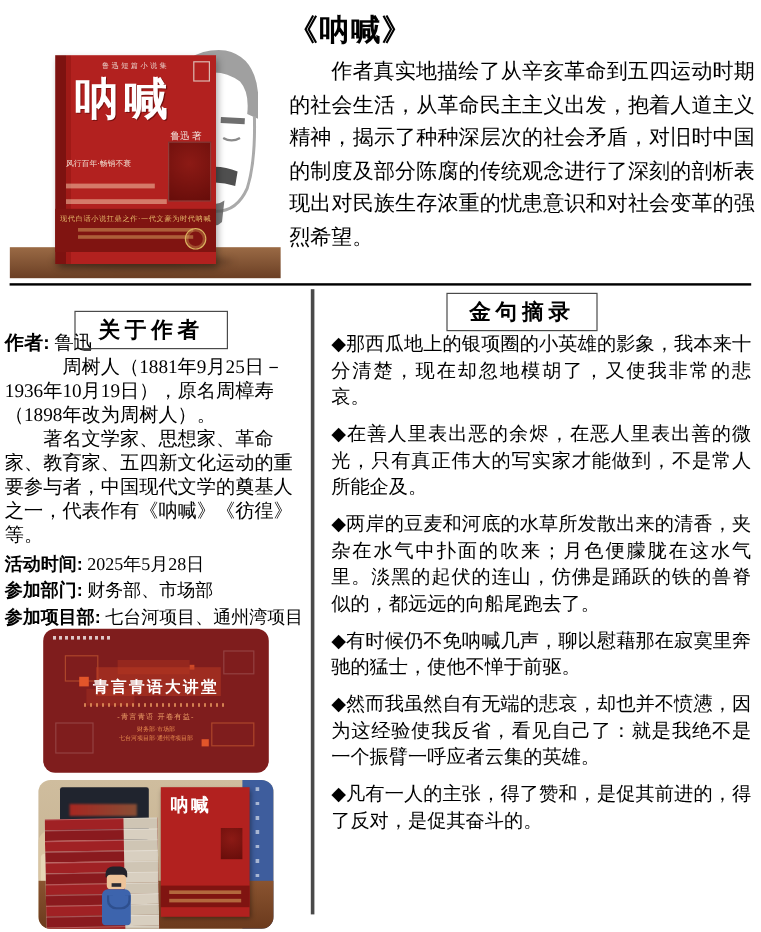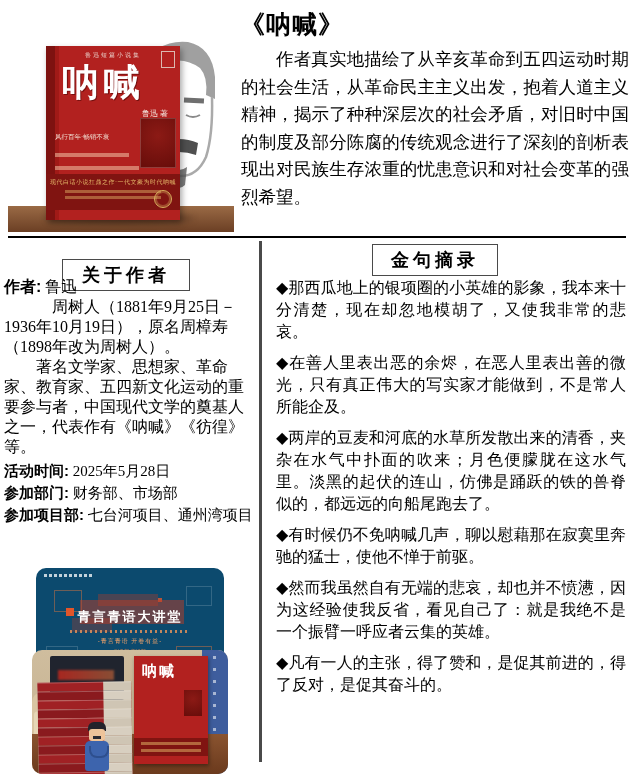--- a/index.html
+++ b/index.html
@@ -51,22 +51,22 @@
                border:1px solid rgba(255,255,255,.18);}
   .bc-bullets{position:absolute;left:9px;top:84px;font-size:6.5px;color:#f0ddd0;line-height:14px;}
   .bc-bar{width:74px;height:4px;background:rgba(255,230,195,.45);margin-top:9px;}
   .bc-bar2{width:84px;}
   .bc-band{position:absolute;left:0;top:128px;width:100%;height:36px;background:#801411;text-align:center;}
   .bc-tagline{font-size:6px;color:#e5b96a;letter-spacing:.5px;margin-top:4px;}
   .bc-smallbar{width:96px;height:3px;background:rgba(229,185,106,.45);margin:3px auto 0;}
   .bc-seal{position:absolute;right:8px;bottom:12px;width:16px;height:16px;border:1px solid #d9b05e;
            border-radius:50%;box-shadow:inset 0 0 0 2px rgba(217,176,94,.35);}
   
-  .slide{position:absolute;left:36px;top:524px;width:188px;height:95px;border-radius:10px;
-         background:#0c4a6e;overflow:hidden;margin-top:44px;}
+  .slide{position:absolute;left:36px;top:524px;width:188px;height:120px;border-radius:10px;
+         background:#7f1d1d;overflow:hidden;}
   .sq{position:absolute;border:1px solid rgba(230,120,60,.45);}
   .sqf{position:absolute;background:#e2552a;}
   .sqw{position:absolute;border:1px solid rgba(255,255,255,.16);}
   .cluster{position:absolute;background:rgba(190,60,35,.5);}
   .slide-logo{position:absolute;left:8px;top:6px;width:48px;height:3px;
               background:repeating-linear-gradient(90deg,rgba(255,255,255,.75) 0 3px,transparent 3px 5px);}
   .slide-title{position:absolute;top:40px;left:0;width:100%;text-align:center;color:#fff;
                font-family:"Liberation Sans","DejaVu Sans",sans-serif;font-weight:bold;
                font-size:13px;letter-spacing:2px;}
   .slide-dots{position:absolute;top:62px;left:34px;width:120px;height:3px;opacity:.85;

